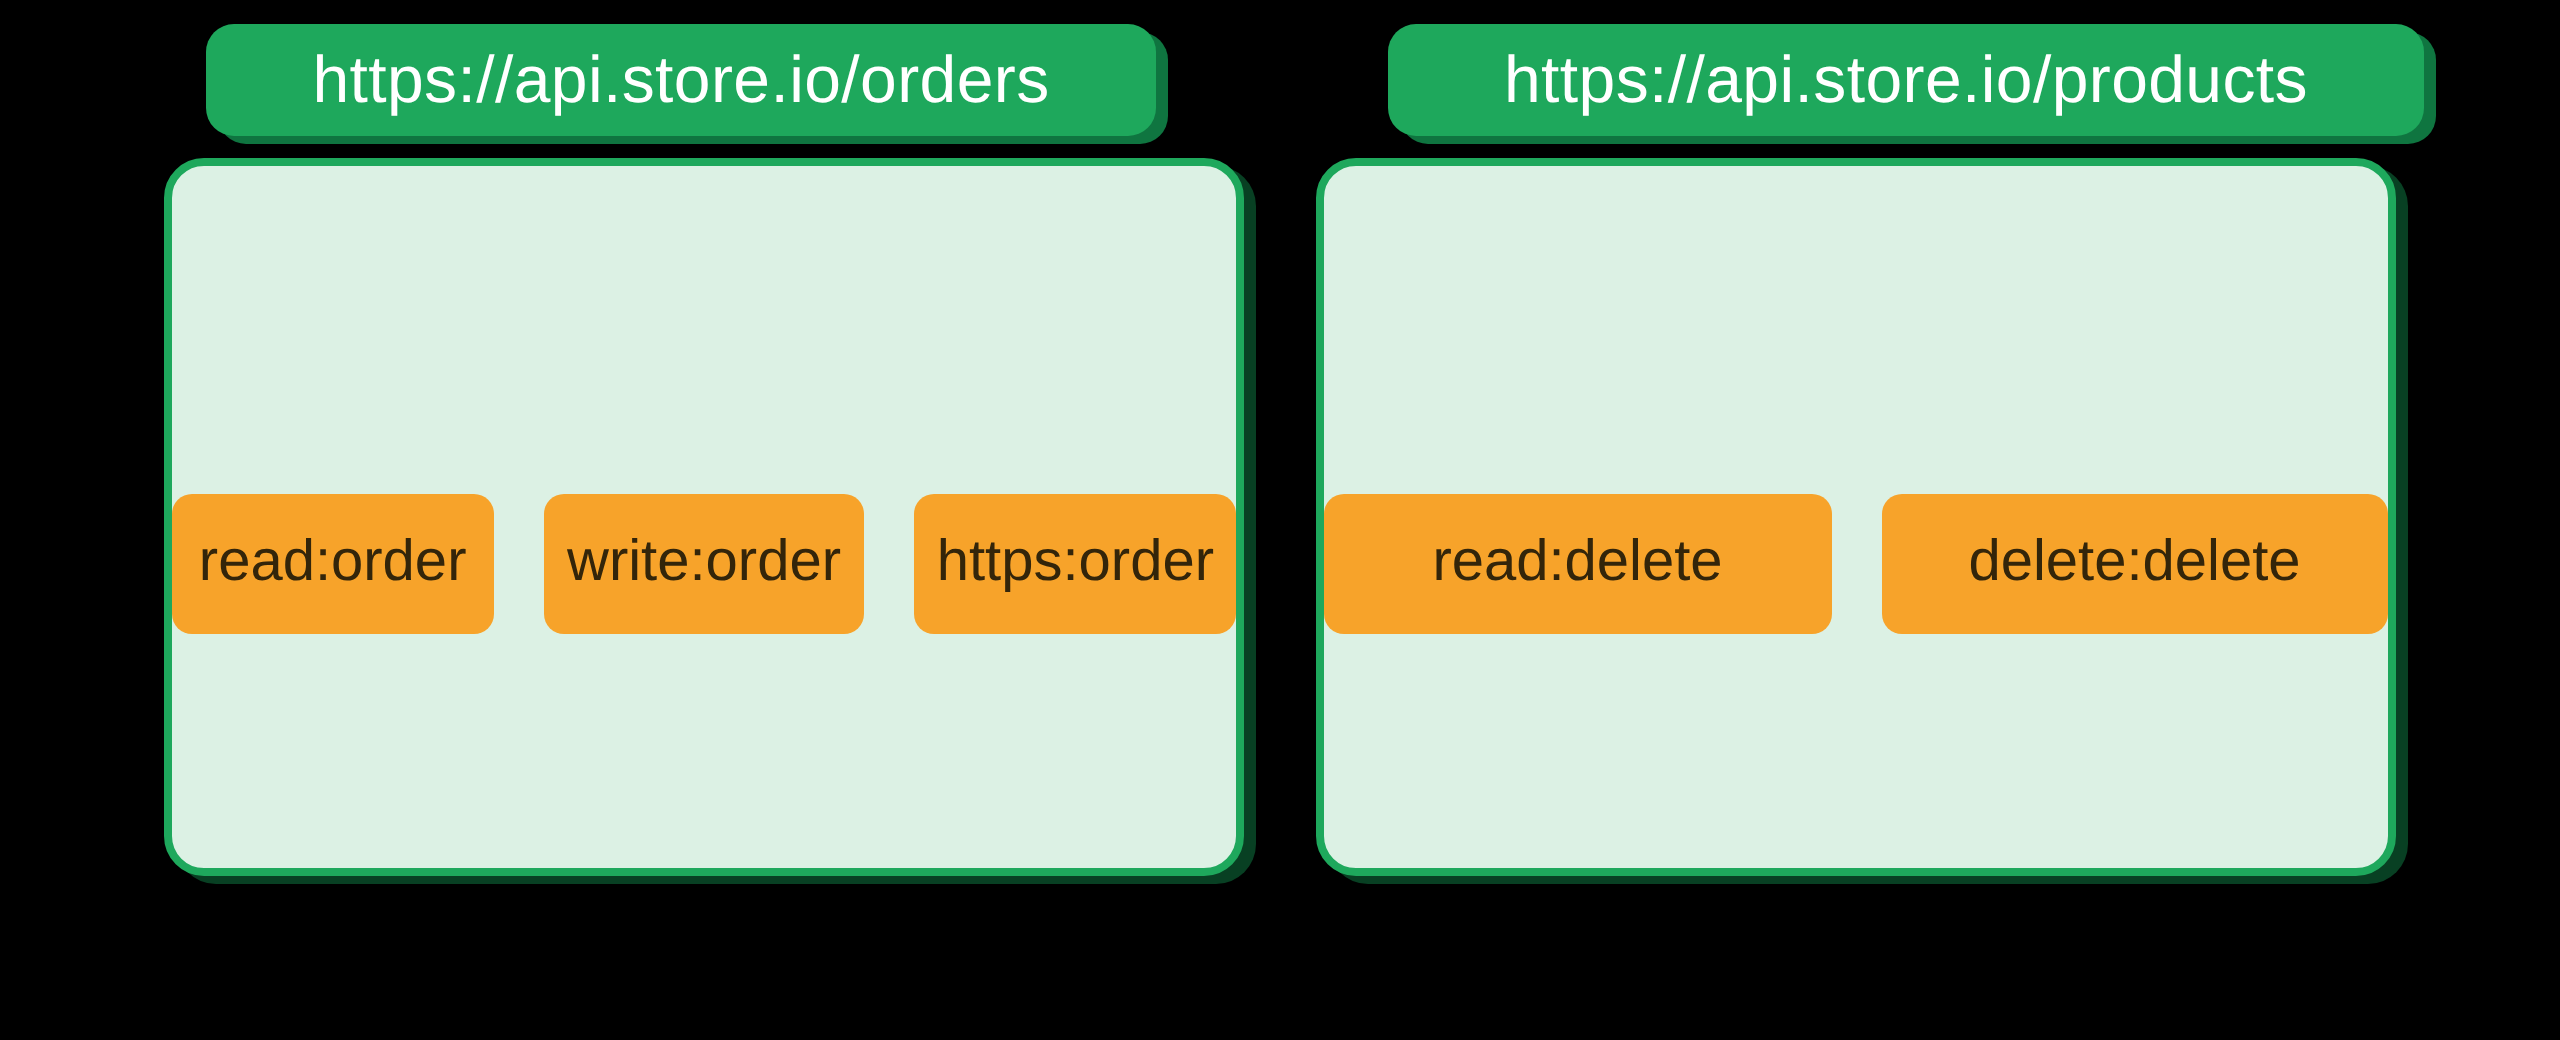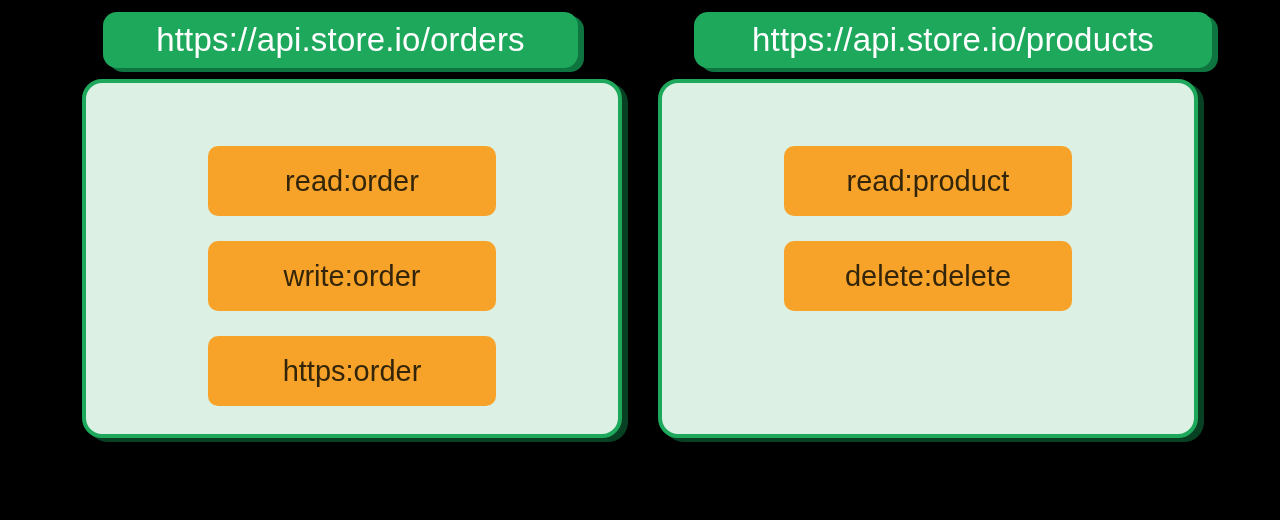--- a/index.html
+++ b/index.html
@@ -37,22 +37,22 @@
   }
   .scopes-box{
     position:absolute;
     top:79px;
     width:540px;height:359px;
     background:var(--mint);
     border:4px solid var(--green);
     border-radius:20px;
     box-sizing:border-box;
     box-shadow:6px 4px 0 rgba(15,117,64,0.55);
-    display:flex;flex-direction:column;align-items:center;
-    padding-top:63px;
+    display:flex;align-items:center;
+    padding-top:46px;
     gap:25px;
   }
   .scope-pill{
     width:288px;height:70px;
     background:var(--orange);
     border-radius:10px;
     color:var(--btn-text);
     display:flex;align-items:center;justify-content:center;
     font-size:29px;
     white-space:nowrap;
@@ -71,16 +71,16 @@
   <div class="scopes-box">
     <div class="scope-pill">read:order</div>
     <div class="scope-pill">write:order</div>
     <div class="scope-pill">https:order</div>
   </div>
 </div>
 
 <div class="panel" id="panel-products">
   <div class="endpoint-badge">https://api.store.io/products</div>
   <div class="scopes-box">
-    <div class="scope-pill">read:product</div>
+    <div class="scope-pill">read:delete</div>
     <div class="scope-pill">delete:delete</div>
   </div>
 </div>
 
 </body></html>

